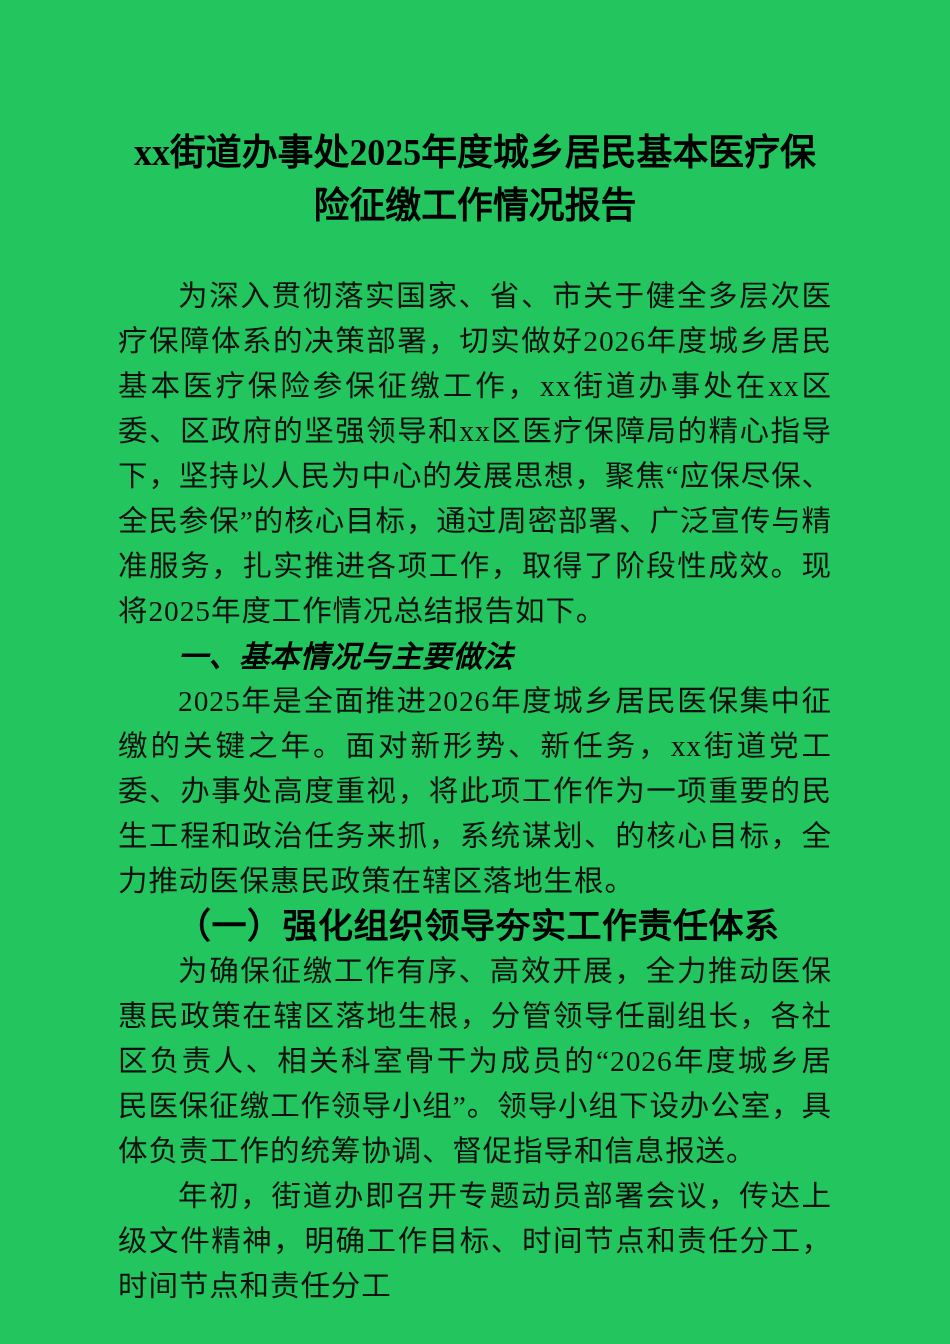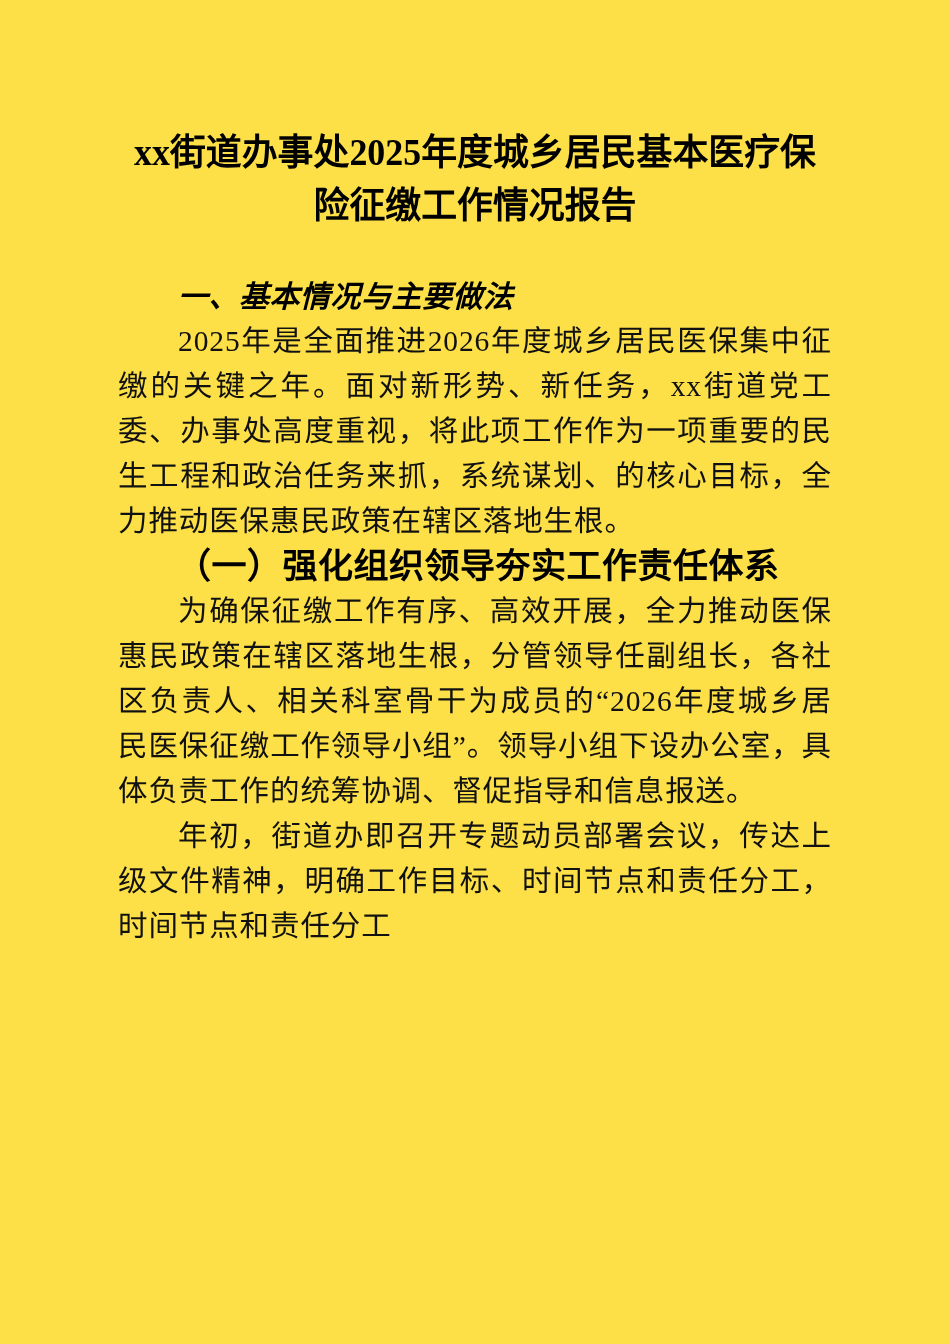--- a/index.html
+++ b/index.html
@@ -5,21 +5,21 @@
 <style>
   html, body {
     margin: 0;
     padding: 0;
     background: #ffffff;
   }
   .page {
     position: relative;
     width: 950px;
     height: 1344px;
-    background: #fde047;
+    background: #22c55e;
     margin: 0 auto;
     overflow: hidden;
     box-sizing: border-box;
   }
   .doc-body {
     position: absolute;
     left: 118px;
     top: 0;
     width: 714px;
   }
@@ -84,20 +84,21 @@
 </head>
 <body>
 
 <div class="page">
   <div class="doc-body">
 
     <h1 class="doc-title">xx街道办事处2025年度城乡居民基本医疗保险征缴工作情况报告</h1>
 
     <div class="spacer-title-body"></div>
 
+    <p class="para">为深入贯彻落实国家、省、市关于健全多层次医疗保障体系的决策部署，切实做好2026年度城乡居民基本医疗保险参保征缴工作，xx街道办事处在xx区委、区政府的坚强领导和xx区医疗保障局的精心指导下，坚持以人民为中心的发展思想，聚焦“应保尽保、全民参保”的核心目标，通过周密部署、广泛宣传与精准服务，扎实推进各项工作，取得了阶段性成效。现将2025年度工作情况总结报告如下。</p>
 
     <h2 class="h1-section">一、基本情况与主要做法</h2>
 
     <p class="para">2025年是全面推进2026年度城乡居民医保集中征缴的关键之年。面对新形势、新任务，xx街道党工委、办事处高度重视，将此项工作作为一项重要的民生工程和政治任务来抓，系统谋划、的核心目标，全力推动医保惠民政策在辖区落地生根。</p>
 
     <h3 class="h2-section">（一）强化组织领导夯实工作责任体系</h3>
 
     <p class="para">为确保征缴工作有序、高效开展，全力推动医保惠民政策在辖区落地生根，分管领导任副组长，各社区负责人、相关科室骨干为成员的“2026年度城乡居民医保征缴工作领导小组”。领导小组下设办公室，具体负责工作的统筹协调、督促指导和信息报送。</p>
 
     <p class="para">年初，街道办即召开专题动员部署会议，传达上级文件精神，明确工作目标、时间节点和责任分工，时间节点和责任分工</p>

